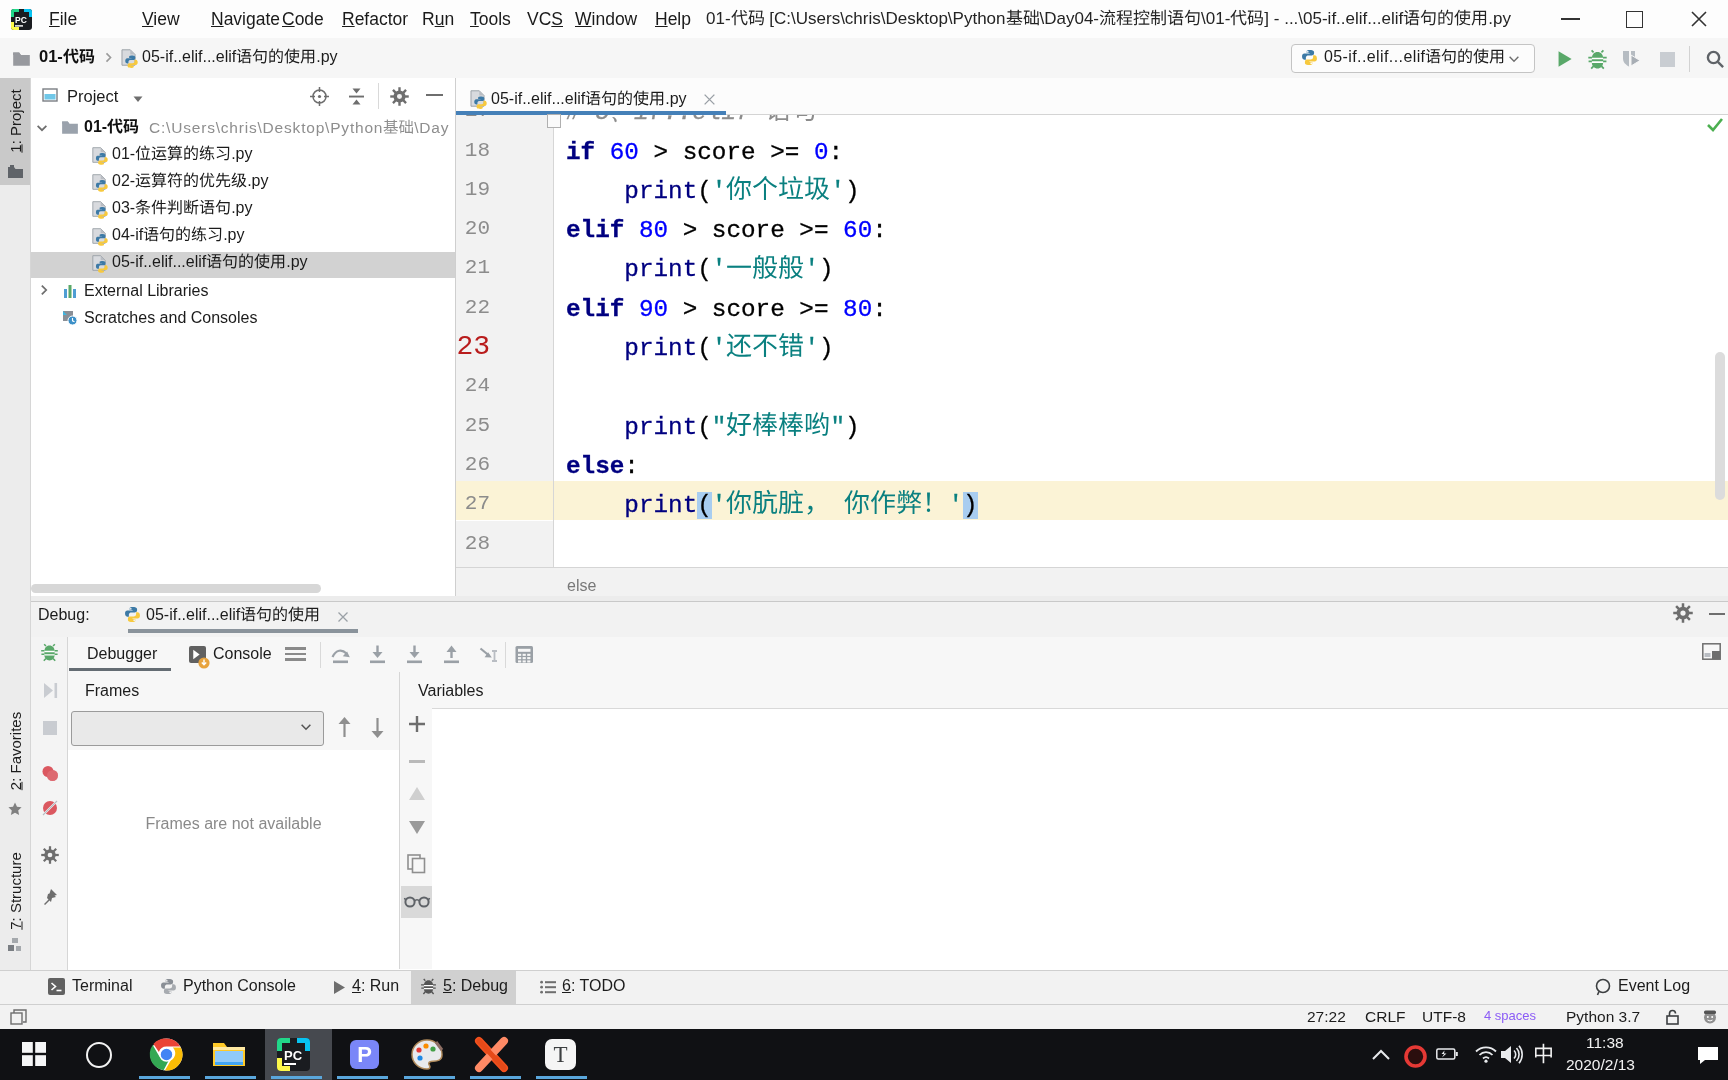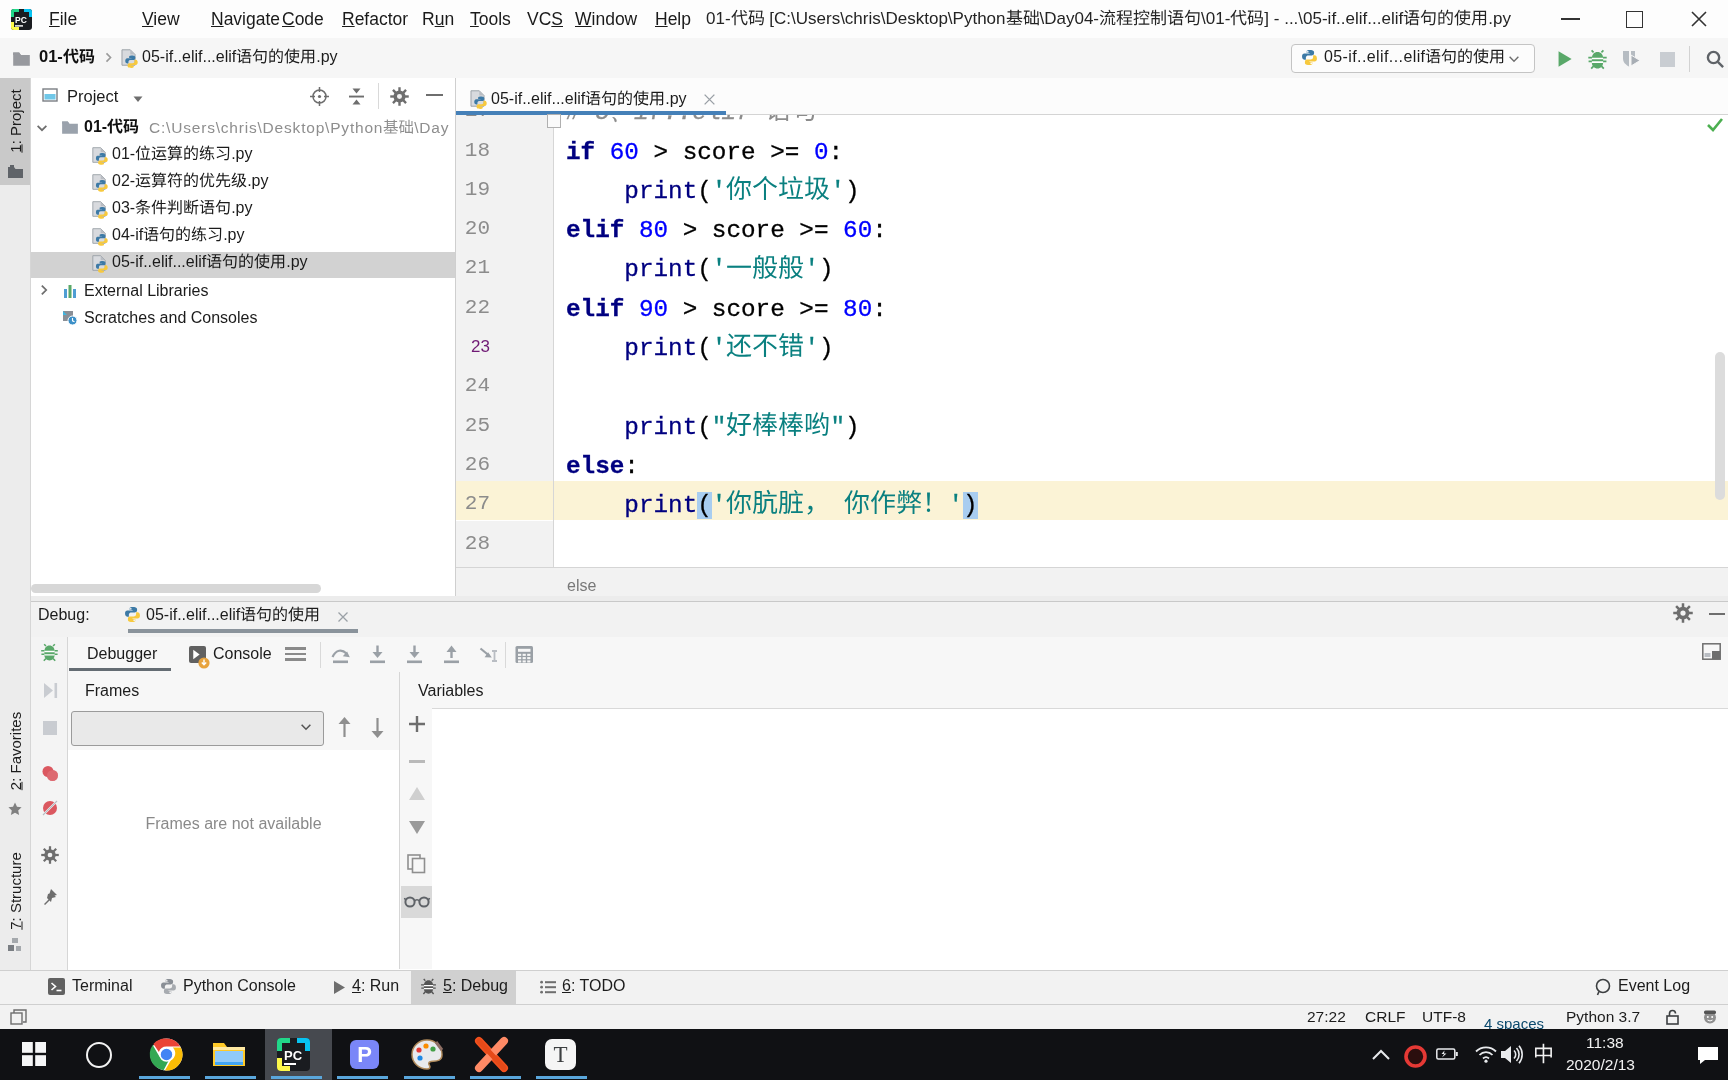--- a/index.html
+++ b/index.html
@@ -439,21 +439,21 @@
     <div style="position:absolute;left:0px;top:403.2px;width:1272px;height:39.3px;background:#fbf3d6;"></div>
     <div style="position:absolute;left:0px;top:37px;width:97px;height:366.2px;background:#f2f2f2;"></div>
     <div style="position:absolute;left:0px;top:442.5px;width:97px;height:46.5px;background:#f2f2f2;"></div>
     <div style="position:absolute;left:97px;top:37px;width:1px;height:452px;background:#d6d6d6;"></div>
     <div style="position:absolute;left:0px;top:13.200000000000003px;width:34px;height:39.3px;font-family:'Liberation Mono',monospace;font-size:21px;line-height:39.3px;text-align:right;color:#8c8c8c;">17</div>
     <div style="position:absolute;left:0px;top:52.5px;width:34px;height:39.3px;font-family:'Liberation Mono',monospace;font-size:21px;line-height:39.3px;text-align:right;color:#8c8c8c;">18</div>
     <div style="position:absolute;left:0px;top:91.8px;width:34px;height:39.3px;font-family:'Liberation Mono',monospace;font-size:21px;line-height:39.3px;text-align:right;color:#8c8c8c;">19</div>
     <div style="position:absolute;left:0px;top:131.1px;width:34px;height:39.3px;font-family:'Liberation Mono',monospace;font-size:21px;line-height:39.3px;text-align:right;color:#8c8c8c;">20</div>
     <div style="position:absolute;left:0px;top:170.39999999999998px;width:34px;height:39.3px;font-family:'Liberation Mono',monospace;font-size:21px;line-height:39.3px;text-align:right;color:#8c8c8c;">21</div>
     <div style="position:absolute;left:0px;top:209.7px;width:34px;height:39.3px;font-family:'Liberation Mono',monospace;font-size:21px;line-height:39.3px;text-align:right;color:#8c8c8c;">22</div>
-    <div style="position:absolute;left:0px;top:249.0px;width:34px;height:39.3px;font-family:Liberation Sans, sans-serif;font-size:17px;line-height:39.3px;text-align:right;color:#701a75;">23</div>
+    <div style="position:absolute;left:0px;top:249.0px;width:34px;height:39.3px;font-family:Liberation Mono, monospace;font-size:28px;line-height:39.3px;text-align:right;color:#b91c1c;">23</div>
     <div style="position:absolute;left:0px;top:288.29999999999995px;width:34px;height:39.3px;font-family:'Liberation Mono',monospace;font-size:21px;line-height:39.3px;text-align:right;color:#8c8c8c;">24</div>
     <div style="position:absolute;left:0px;top:327.59999999999997px;width:34px;height:39.3px;font-family:'Liberation Mono',monospace;font-size:21px;line-height:39.3px;text-align:right;color:#8c8c8c;">25</div>
     <div style="position:absolute;left:0px;top:366.9px;width:34px;height:39.3px;font-family:'Liberation Mono',monospace;font-size:21px;line-height:39.3px;text-align:right;color:#8c8c8c;">26</div>
     <div style="position:absolute;left:0px;top:406.2px;width:34px;height:39.3px;font-family:'Liberation Mono',monospace;font-size:21px;line-height:39.3px;text-align:right;color:#8c8c8c;">27</div>
     <div style="position:absolute;left:0px;top:445.5px;width:34px;height:39.3px;font-family:'Liberation Mono',monospace;font-size:21px;line-height:39.3px;text-align:right;color:#8c8c8c;">28</div>
     <div style="position:absolute;left:110px;top:15.200000000000003px;width:1100px;height:39.3px;font-family:'Liberation Mono',monospace;font-size:24.3px;line-height:39.3px;white-space:pre;color:#000;-webkit-text-stroke:0.3px;"><span class="c"># 5、if..elif <svg style="vertical-align:-3.12px" width="52.00" height="26" viewBox="0 0 2000 1000" fill="currentColor">
           <use href="#r8BED" transform="translate(0,880)"></use>
           <use href="#r53E5" transform="translate(1000,880)"></use>
         </svg></span></div>
     <div style="position:absolute;left:110px;top:54.5px;width:1100px;height:39.3px;font-family:'Liberation Mono',monospace;font-size:24.3px;line-height:39.3px;white-space:pre;color:#000;-webkit-text-stroke:0.3px;"><span class="k">if</span> <span class="n">60</span> &gt; score &gt;= <span class="n">0</span>:</div>
@@ -730,21 +730,21 @@
     <div style="position:absolute;left:1618px;top:6px;font-size:16px;color:#1c1c1c;white-space:pre;">Event Log</div>
   </div>
 <div style="position:absolute;left:0;top:1004px;width:1728px;height:25px;background:#f2f2f2;border-top:1px solid #cfcfcf">
     <div style="position:absolute;left:10px;top:4px"><svg width="17" height="16" viewBox="0 0 17 16">
         <rect x="1" y="4" width="11" height="11" fill="none" stroke="#6e6e6e" stroke-width="1.4"></rect>
         <path d="M4 4V1h12v12h-3" fill="none" stroke="#6e6e6e" stroke-width="1.4"></path>
       </svg></div>
     <div style="position:absolute;left:1307px;top:3px;font-size:15.5px;color:#1c1c1c;white-space:pre;">27:22</div>
     <div style="position:absolute;left:1365px;top:3px;font-size:15.5px;color:#1c1c1c;white-space:pre;">CRLF</div>
     <div style="position:absolute;left:1422px;top:3px;font-size:15.5px;color:#1c1c1c;white-space:pre;">UTF-8</div>
-    <div style="position:absolute;left:1484px;top:3px;font-size:15px;color:#0c4a6e;white-space:pre;margin-top:7px;">4 spaces</div>
+    <div style="position:absolute;left:1484px;top:3px;font-size:13px;color:#8b5cf6;white-space:pre;">4 spaces</div>
     <div style="position:absolute;left:1566px;top:3px;font-size:15.5px;color:#1c1c1c;white-space:pre;">Python 3.7</div>
     <div style="position:absolute;left:1665px;top:4px"><svg width="15" height="17" viewBox="0 0 15 17">
         <rect x="2" y="7" width="11" height="8" fill="none" stroke="#3c3f41" stroke-width="1.6"></rect>
         <path d="M4.5 7V4.5a3 3 0 0 1 6 0" fill="none" stroke="#3c3f41" stroke-width="1.6"></path>
       </svg></div>
     <div style="position:absolute;left:1701px;top:4px"><svg width="18" height="17" viewBox="0 0 18 17">
         <circle cx="9" cy="8.5" r="6" fill="#8f8f8f"></circle>
         <rect x="3" y="1.5" width="12" height="3.4" rx="1.5" fill="#555"></rect>
         <circle cx="6.8" cy="8" r="1" fill="#fff"></circle>
         <circle cx="11.2" cy="8" r="1" fill="#fff"></circle>

